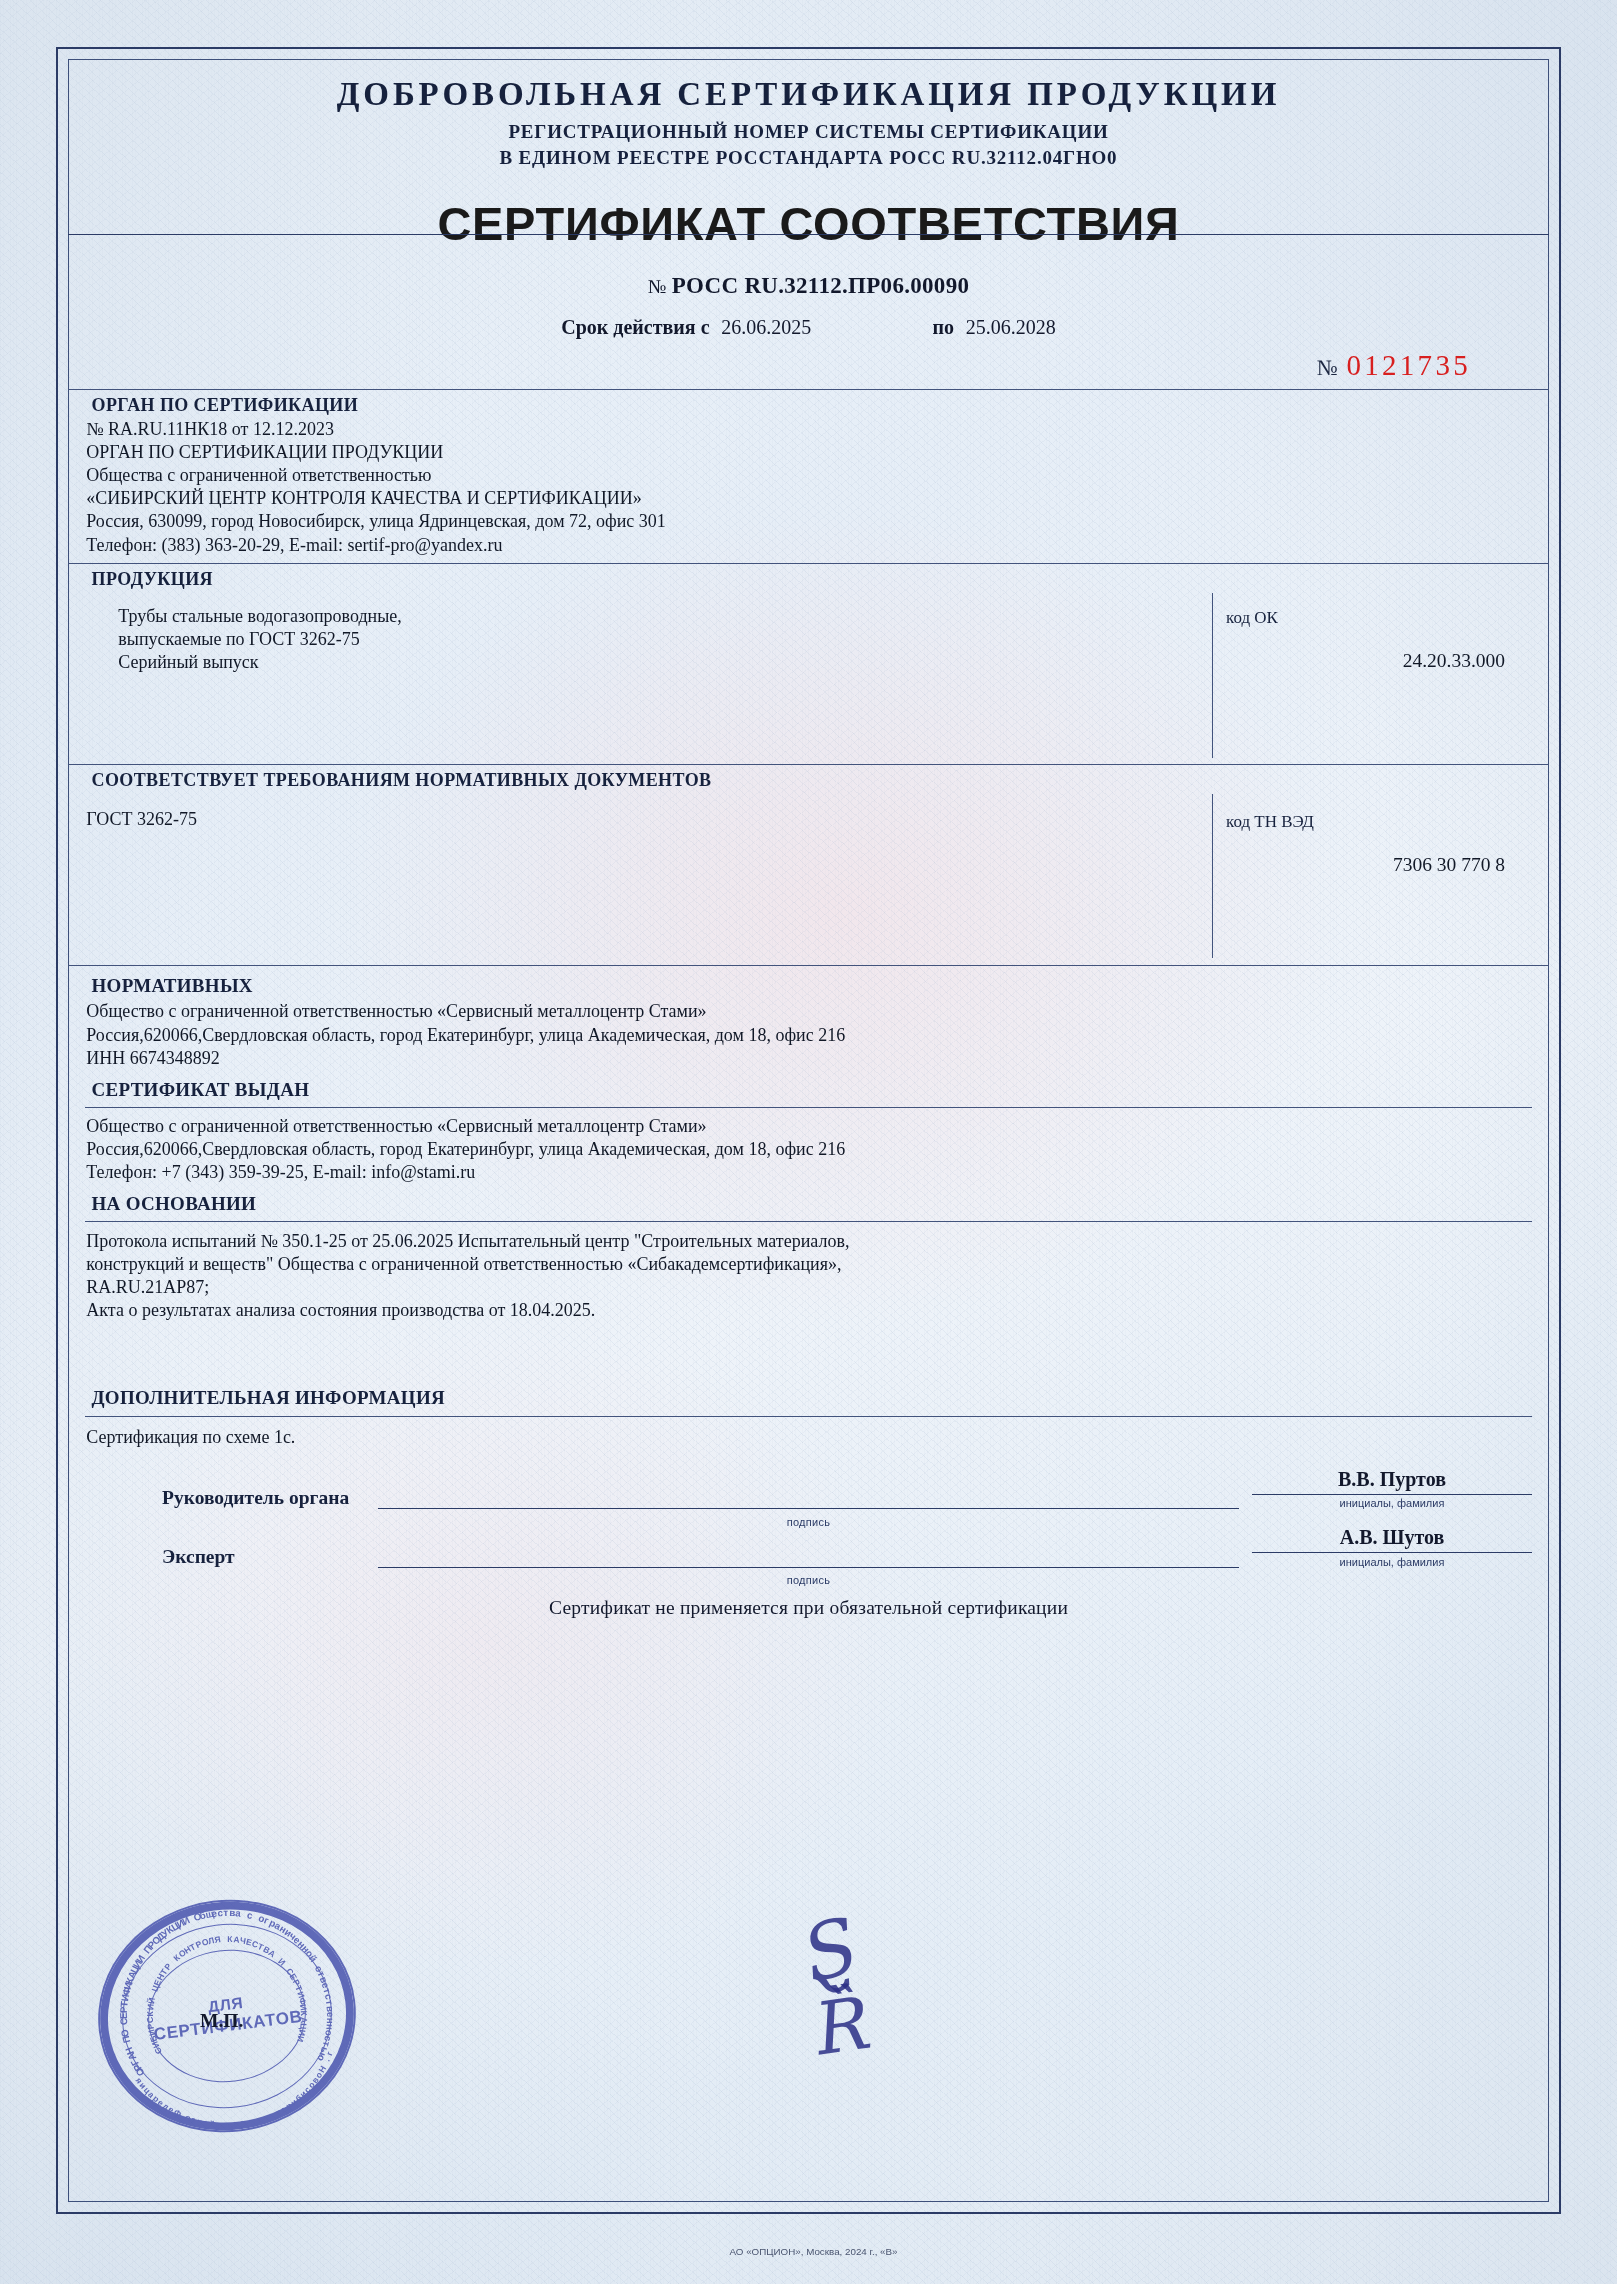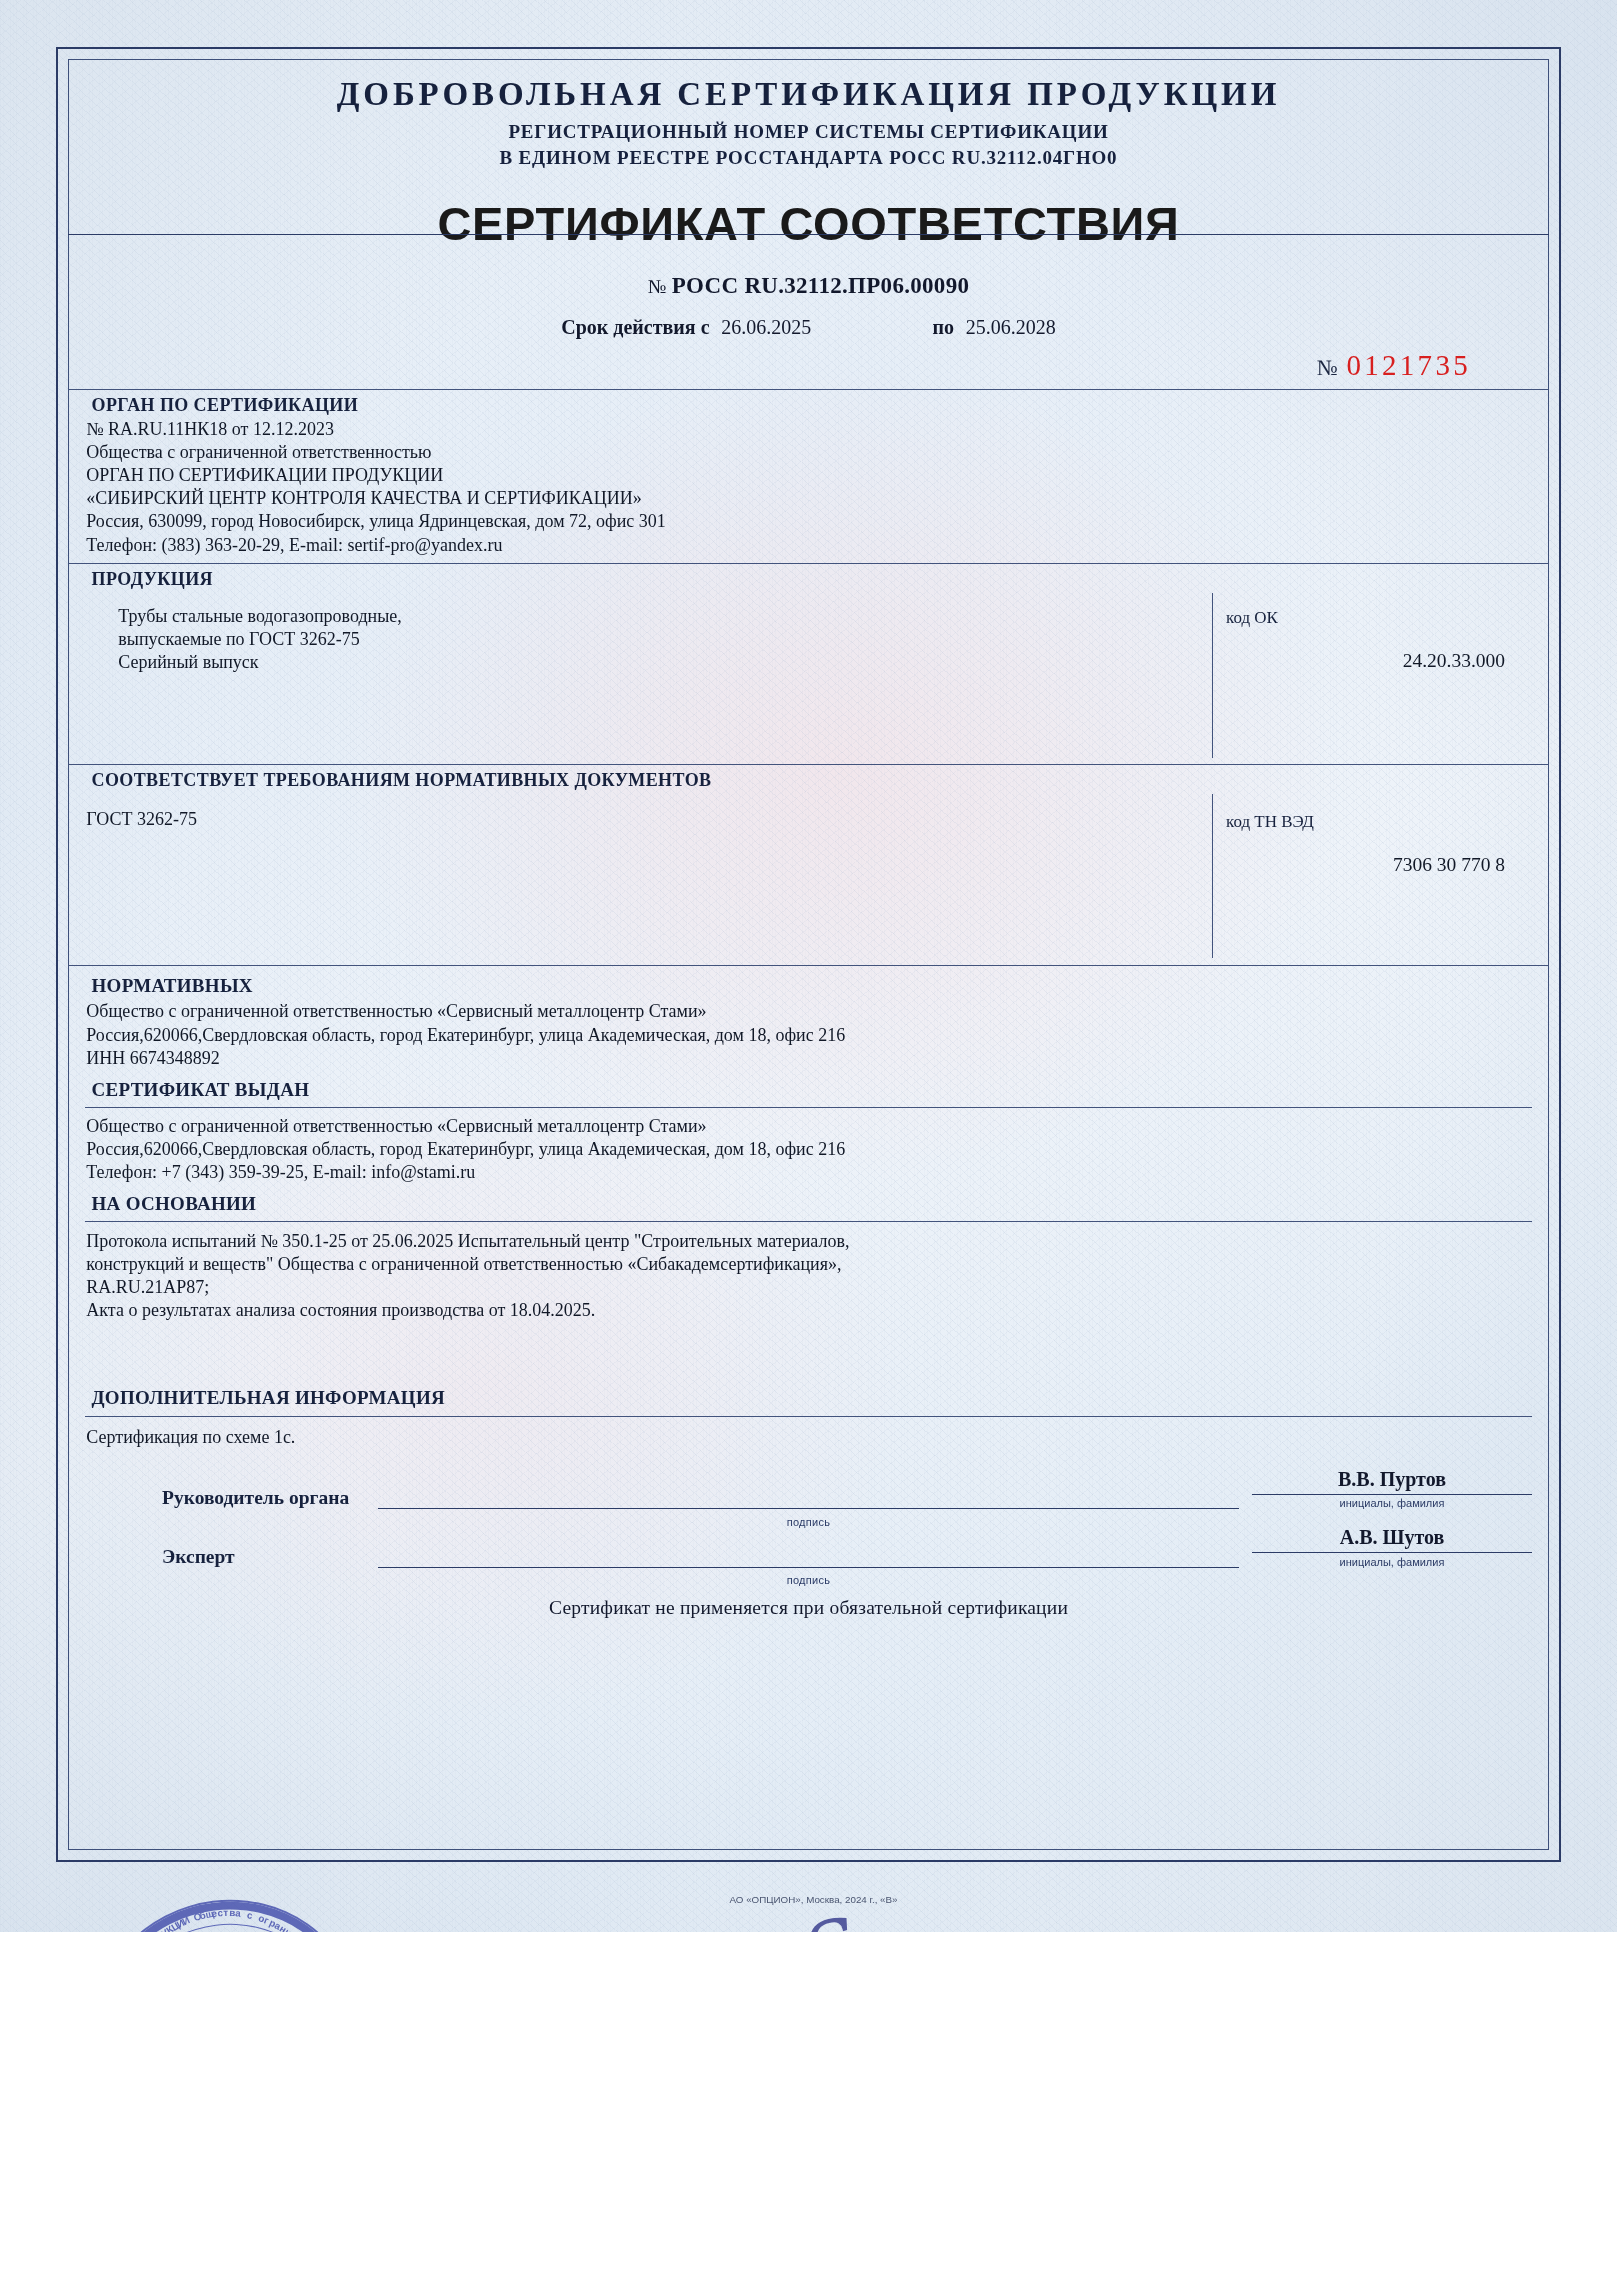--- a/index.html
+++ b/index.html
@@ -6,21 +6,21 @@
     margin: 0;
     padding: 0;
     background: #ffffff;
   }
   body {
     font-family: "Liberation Serif", serif;
   }
   .page {
     position: relative;
     width: 1617px;
-    height: 1932px;
+    height: 2284px;
     background:
       radial-gradient(ellipse 716px 585px at 52% 40%, rgba(248,222,226,0.55), rgba(248,222,226,0) 70%),
       radial-gradient(ellipse 585px 455px at 30% 72%, rgba(243,226,232,0.45), rgba(243,226,232,0) 72%),
       linear-gradient(155deg, #eaf1f8 0%, #e6eef7 30%, #eef3f9 55%, #e4edf6 80%, #eaf1f8 100%);
     overflow: hidden;
   }
   
   .page::before {
     content: "";
     position: absolute;
@@ -385,22 +385,22 @@
 
     <div class="serial-row">
       <span class="sn-label">№</span>
       <span class="sn-value">0121735</span>
     </div>
 
     <div class="sec-rule"></div>
     <div class="blk">
       <div class="cap">ОРГАН ПО СЕРТИФИКАЦИИ</div>
       <div class="line">№ RA.RU.11НК18  от 12.12.2023</div>
+      <div class="line">ОРГАН ПО СЕРТИФИКАЦИИ ПРОДУКЦИИ</div>
       <div class="line">Общества с ограниченной ответственностью</div>
-      <div class="line">ОРГАН ПО СЕРТИФИКАЦИИ ПРОДУКЦИИ</div>
       <div class="line">«СИБИРСКИЙ ЦЕНТР КОНТРОЛЯ КАЧЕСТВА И СЕРТИФИКАЦИИ»</div>
       <div class="line">Россия, 630099, город Новосибирск, улица Ядринцевская, дом 72, офис 301</div>
       <div class="line">Телефон:  (383) 363-20-29, E-mail: sertif-pro@yandex.ru</div>
     </div>
 
     <div class="sec-rule"></div>
     <div class="blk">
       <div class="cap">ПРОДУКЦИЯ</div>
       <div class="two-col">
         <div class="col-left prod-box">

